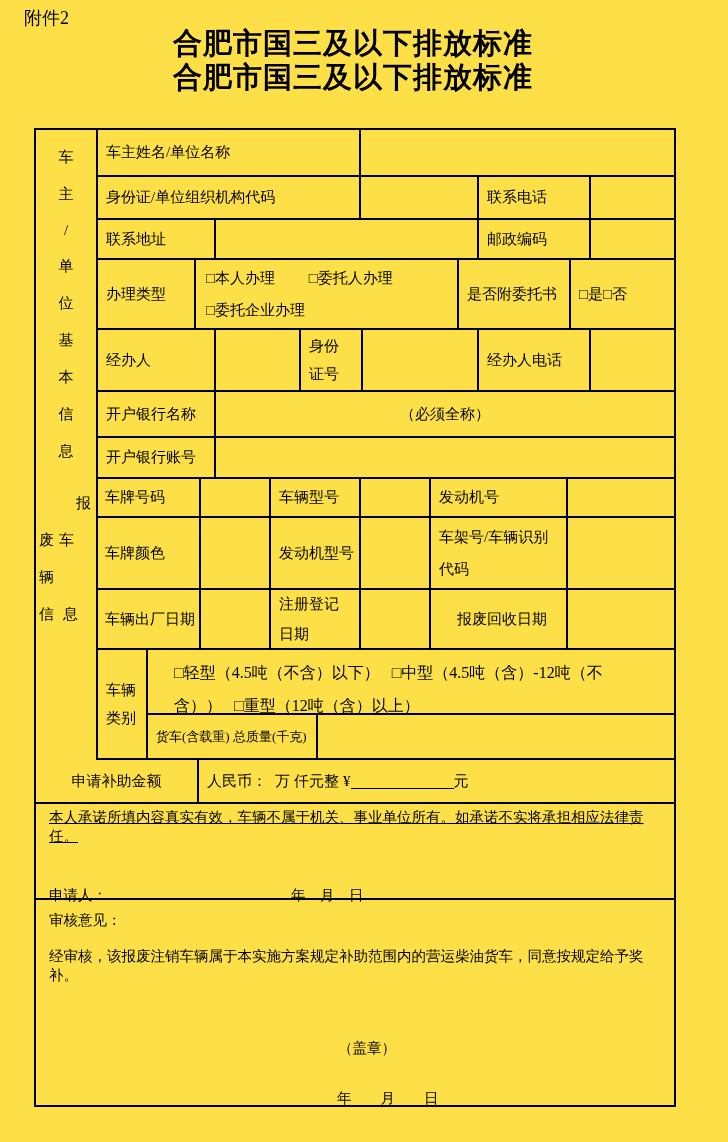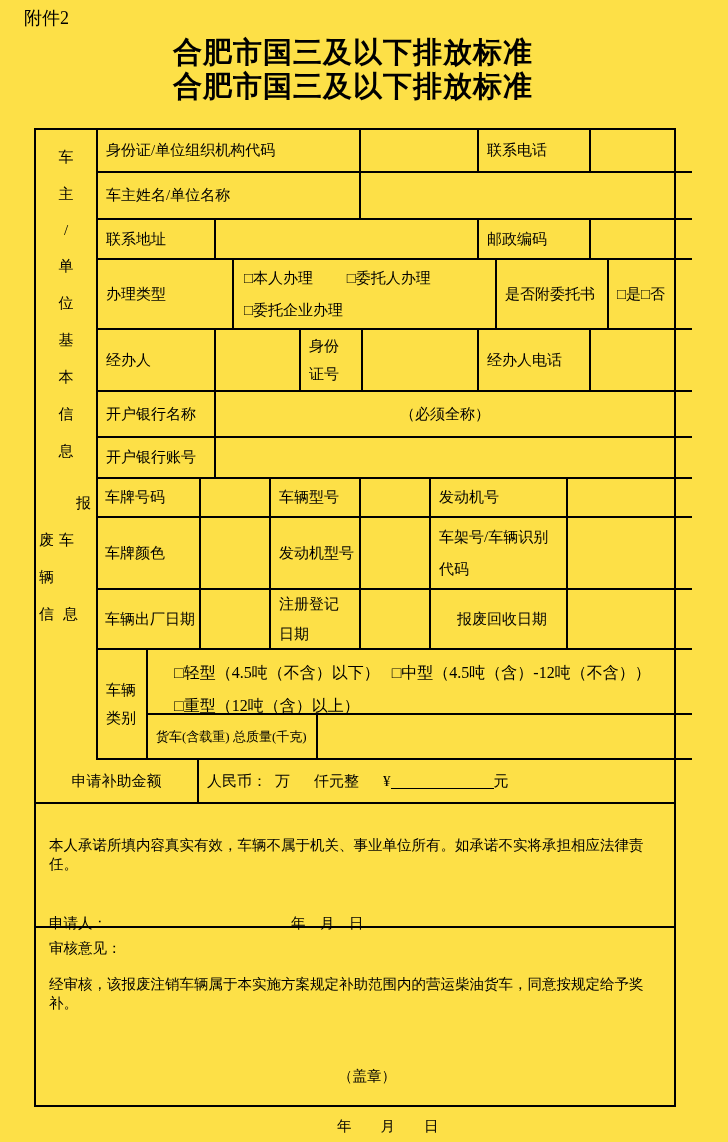--- a/index.html
+++ b/index.html
@@ -1,19 +1,19 @@
 <!DOCTYPE html>
 <html><head>
 <meta charset="utf-8">
 <style>
   html,body{margin:0;padding:0;background:#fff;}
   .page{position:relative;width:728px;height:1142px;background:#fde047;color:#000;
         font-family:"Liberation Serif","DejaVu Serif",serif;}
   .attach{position:absolute;left:24px;top:6px;font-size:18px;}
-  .title{position:absolute;top:35px;left:0;width:706px;text-align:center;
+  .title{position:absolute;top:26px;left:0;width:706px;text-align:center;
          font-family:"DejaVu Sans","Liberation Sans",sans-serif;font-weight:bold;
          font-size:29px;line-height:34px;letter-spacing:1px;}
   .tbl{position:absolute;left:34px;top:128px;width:642px;height:979px;
        border:2px solid #000;box-sizing:border-box;}
   .sec-ab{display:flex;}
   .sidecol{width:62px;box-sizing:border-box;border-right:2px solid #000;flex:none;}
   .rows{flex:1;display:flex;flex-direction:column;}
   .row{display:flex;border-bottom:2px solid #000;box-sizing:border-box;}
   .cell{box-sizing:border-box;border-right:2px solid #000;display:flex;
         align-items:center;padding:1px 8px;font-size:15px;line-height:1.5;overflow:hidden;}
@@ -31,26 +31,26 @@
   .opt-gap{margin-left:30px;}
   .catbox{display:block;padding:6px 26px;line-height:33px;align-items:flex-start;}
   .catbox span{margin-right:8px;}
   .cat-rows{flex:1;display:flex;flex-direction:column;}
   .crow1{height:65px;border-bottom:2px solid #000;box-sizing:border-box;}
   .crow2{height:43px;display:flex;}
   .small{font-size:13px;}
   .indent{padding-left:26px;}
   .sec-c{font-size:14px;}
   .money{gap:0;}
-  .money .m{margin-left:24px;}
+  .money .m{margin-left:4px;}
   .money .m1{margin-left:8px;}
   .uline{display:inline-block;width:103px;height:0.95em;border-bottom:1.6px solid #000;}
   .sec-d{height:92px;border-bottom:2px solid #000;box-sizing:border-box;position:relative;
          font-size:14.5px;}
-  .promise{margin:32px 13px 0 13px;}
+  .promise{margin:4px 13px 0 13px;text-decoration:underline;}
   .app-line{margin:40px 13px 0 13px;position:relative;}
   .app-date{position:absolute;left:242px;top:0;}
   .sec-e{height:205px;position:relative;font-size:14.5px;box-sizing:border-box;}
   .rev-title{margin:11px 13px 0 13px;}
   .rev-text{margin:17px 13px 0 13px;}
   .seal{position:absolute;left:302px;top:128px;}
   .rev-date{position:absolute;left:301px;top:178px;}
 </style>
 </head>
 <body>
@@ -81,41 +81,41 @@
         </div>
         <div class="veh-side">
           <div class="vs1">报</div>
           <div class="vs2">废车辆</div>
           <div class="vs3">信息</div>
         </div>
       </div>
 
       <div class="rows">
 
+        <div class="row" style="height:47px">
+          <div class="cell nw" style="width:263px">车主姓名/单位名称</div>
+          <div class="cell last" style="width:313px"></div>
+        </div>
+
         <div class="row" style="height:43px">
           <div class="cell nw" style="width:263px">身份证/单位组织机构代码</div>
           <div class="cell" style="width:118px"></div>
           <div class="cell nw" style="width:112px">联系电话</div>
           <div class="cell last" style="width:83px"></div>
         </div>
 
-        <div class="row" style="height:47px">
-          <div class="cell nw" style="width:263px">车主姓名/单位名称</div>
-          <div class="cell last" style="width:313px"></div>
-        </div>
-
         <div class="row" style="height:40px">
           <div class="cell nw" style="width:118px">联系地址</div>
           <div class="cell" style="width:263px"></div>
           <div class="cell nw" style="width:112px">邮政编码</div>
           <div class="cell last" style="width:83px"></div>
         </div>
 
         <div class="row" style="height:70px">
-          <div class="cell nw" style="width:136px">办理类型</div>
+          <div class="cell nw" style="width:98px">办理类型</div>
           <div class="cell opts" style="width:263px">
             <div>
               <span>□本人办理</span>
               <span class="opt-gap">□委托人办理</span>
             </div>
             <div>
               <span>□委托企业办理</span>
             </div>
           </div>
           <div class="cell nw" style="width:112px">是否附委托书</div>

